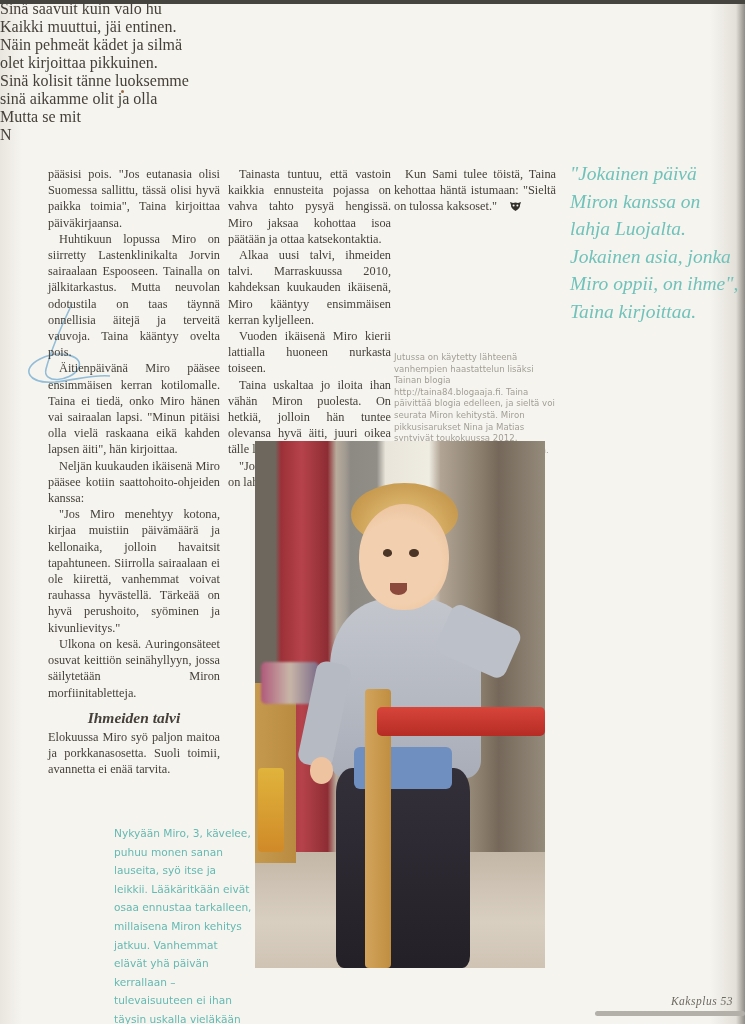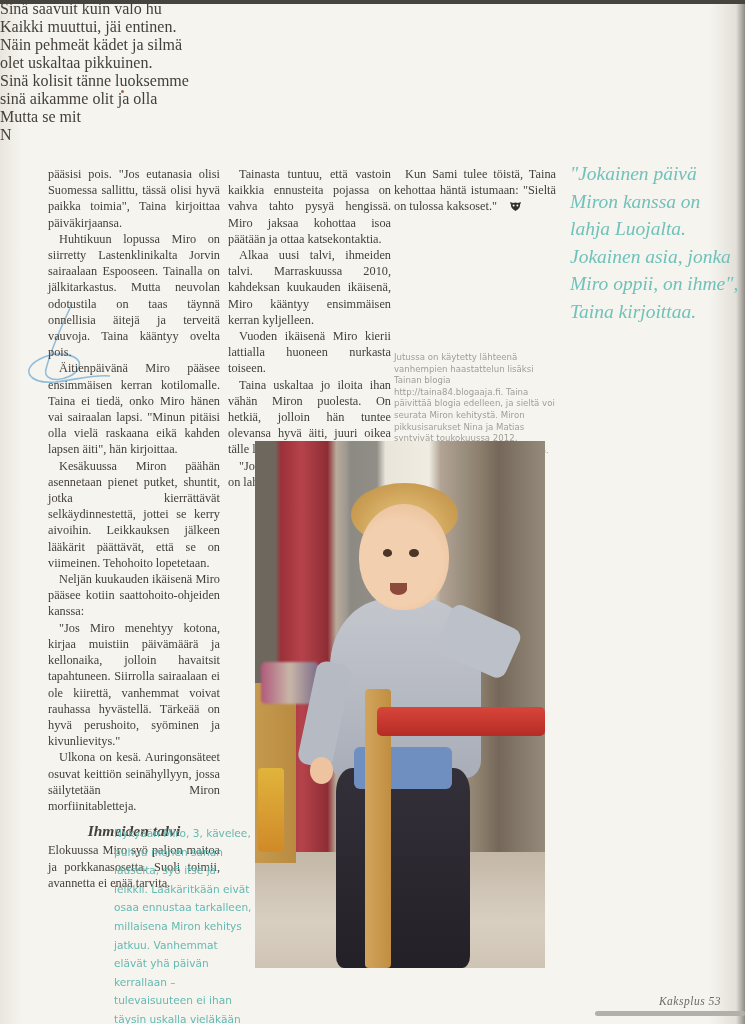--- a/index.html
+++ b/index.html
@@ -25,21 +25,21 @@
   }
   .pullquote{
     position:absolute;left:570px;top:160px;width:175px;
     font-style:italic;font-size:19.5px;line-height:27.5px;color:#6fc2ba;text-align:left;
   }
   .caption{
     position:absolute;left:114px;top:824px;width:138px;
     font-family:"DejaVu Sans",sans-serif;font-size:10.6px;line-height:18.6px;color:#64b9b2;text-align:left;
   }
   .footer{
-    position:absolute;right:24px;top:995px;font-style:italic;font-size:11.5px;color:#6d6a63;letter-spacing:.5px;
+    position:absolute;right:12px;top:995px;font-style:italic;font-size:11.5px;color:#6d6a63;letter-spacing:.5px;
   }
   
   .photo1{position:absolute;left:255px;top:441px;width:290px;height:527px;overflow:hidden;background:
     linear-gradient(90deg,#6e675d 0,#6e675d 7%,#9c3038 9%,#b6434b 16%,#8e2d34 25%,#b8ab9b 28%,#a39c92 31%,#8d8a84 33%,#918e88 42%,#e9e5da 45%,#efece2 60%,#b1a494 64%,#9a8e7e 72%,#8a7d6b 78%,#75685a 84%,#958b7b 100%);}
   .p1floor{position:absolute;left:0;bottom:0;width:100%;height:22%;background:linear-gradient(180deg,#c3b7a7 0,#d9cfc1 60%,#cfc4b4 100%);}
   .p1cupboard{position:absolute;left:0;top:46%;width:14%;height:34%;background:linear-gradient(90deg,#c59a4e,#b98b41);}
   .p1toy{position:absolute;left:1%;top:62%;width:9%;height:16%;background:linear-gradient(180deg,#e0b43c,#d08a28);border-radius:4px;}
   .p1clutter{position:absolute;left:2%;top:42%;width:20%;height:8%;background:linear-gradient(90deg,#b05a7a,#c8b6a8,#7a6a88);border-radius:5px;filter:blur(1px);}
   .p1head{position:absolute;left:36%;top:12%;width:31%;height:20%;background:radial-gradient(circle at 45% 55%,#f2cfae 55%,#e6b992 100%);border-radius:50% 50% 48% 48%;}
   .p1hair{position:absolute;left:33%;top:8%;width:37%;height:12%;background:radial-gradient(ellipse at 50% 80%,#d9b269 40%,#c79a4f 75%,transparent 100%);border-radius:50%;}
@@ -86,21 +86,20 @@
 <body>
 
 <div class="page">
   <div class="topstrip"></div>
   <div class="speck"></div>
 
   <div class="col" id="col1">
     <p class="bp">pääsisi pois. "Jos eutanasia olisi Suomessa sallittu, tässä olisi hyvä paikka toimia", Taina kirjoittaa päiväkirjaansa.</p>
     <p class="bp ind">Huhtikuun lopussa Miro on siirretty Lastenklinikalta Jorvin sairaalaan Espooseen. Tainalla on jälkitarkastus. Mutta neuvolan odotustila on taas täynnä onnellisia äitejä ja terveitä vauvoja. Taina kääntyy ovelta pois.</p>
     <p class="bp ind">Äitienpäivänä Miro pääsee ensimmäisen kerran kotilomalle. Taina ei tiedä, onko Miro hänen vai sairaalan lapsi. "Minun pitäisi olla vielä raskaana eikä kahden lapsen äiti", hän kirjoittaa.</p>
-    <p class="bp ind">Kesäkuussa Miron päähän asennetaan pienet putket, shuntit, jotka kierrättävät selkäydinnestettä, jottei se kerry aivoihin. Leikkauksen jälkeen lääkärit päättävät, että se on viimeinen. Tehohoito lopetetaan.</p>
     <p class="bp ind">Neljän kuukauden ikäisenä Miro pääsee kotiin saattohoito-ohjeiden kanssa:</p>
     <p class="bp ind">"Jos Miro menehtyy kotona, kirjaa muistiin päivämäärä ja kellonaika, jolloin havaitsit tapahtuneen. Siirrolla sairaalaan ei ole kiirettä, vanhemmat voivat rauhassa hyvästellä. Tärkeää on hyvä perushoito, syöminen ja kivunlievitys."</p>
     <p class="bp ind">Ulkona on kesä. Auringonsäteet osuvat keittiön seinähyllyyn, jossa säilytetään Miron morfiinitabletteja.</p>
     <p class="subhead">Ihmeiden talvi</p>
     <p class="bp">Elokuussa Miro syö paljon maitoa ja porkkanasosetta. Suoli toimii, avannetta ei enää tarvita.</p>
   </div>
 
   <div class="col" id="col2">
     <p class="bp ind">Tainasta tuntuu, että vastoin kaikkia ennusteita pojassa on vahva tahto pysyä hengissä. Miro jaksaa kohottaa isoa päätään ja ottaa katsekontaktia.</p>
     <p class="bp ind">Alkaa uusi talvi, ihmeiden talvi. Marraskuussa 2010, kahdeksan kuukauden ikäisenä, Miro kääntyy ensimmäisen kerran kyljelleen.</p>
@@ -160,21 +159,21 @@
     <div class="p2childmitt"></div>
     <div class="p2childface"></div>
     <div class="p2childbeanie"></div>
     <div class="p2beanietail"></div>
   </div>
 
   <div class="note">
     <div class="noteline" style="top:22px">Sinä saavuit kuin valo hu</div>
     <div class="noteline" style="top:44px">Kaikki muuttui, jäi entinen.</div>
     <div class="noteline" style="top:70px">Näin pehmeät kädet ja silmä</div>
-    <div class="noteline" style="top:88px">olet uskaltaa pikkuinen.</div>
+    <div class="noteline" style="top:88px">olet kirjoittaa pikkuinen.</div>
     <div class="noteline" style="top:114px">Sinä kolisit tänne luoksemme</div>
     <div class="noteline" style="top:133px">sinä aikamme olit ja olla</div>
     <div class="noteline" style="top:157px">Mutta se mit</div>
     <div class="noteline" style="top:178px">N</div>
     <svg class="thread" width="196" height="243" viewBox="0 0 196 243">
       <path d="M72 160 C 60 185, 50 210, 46 225 C 42 240, 70 238, 78 225 C 86 212, 60 205, 40 215 C 20 225, 28 240, 55 238 C 75 236, 95 230, 110 232" fill="none" stroke="#7fb3d4" stroke-width="1.6" opacity="0.85"></path>
     </svg>
   </div>
 
   <div class="footer">Kaksplus 53</div>

